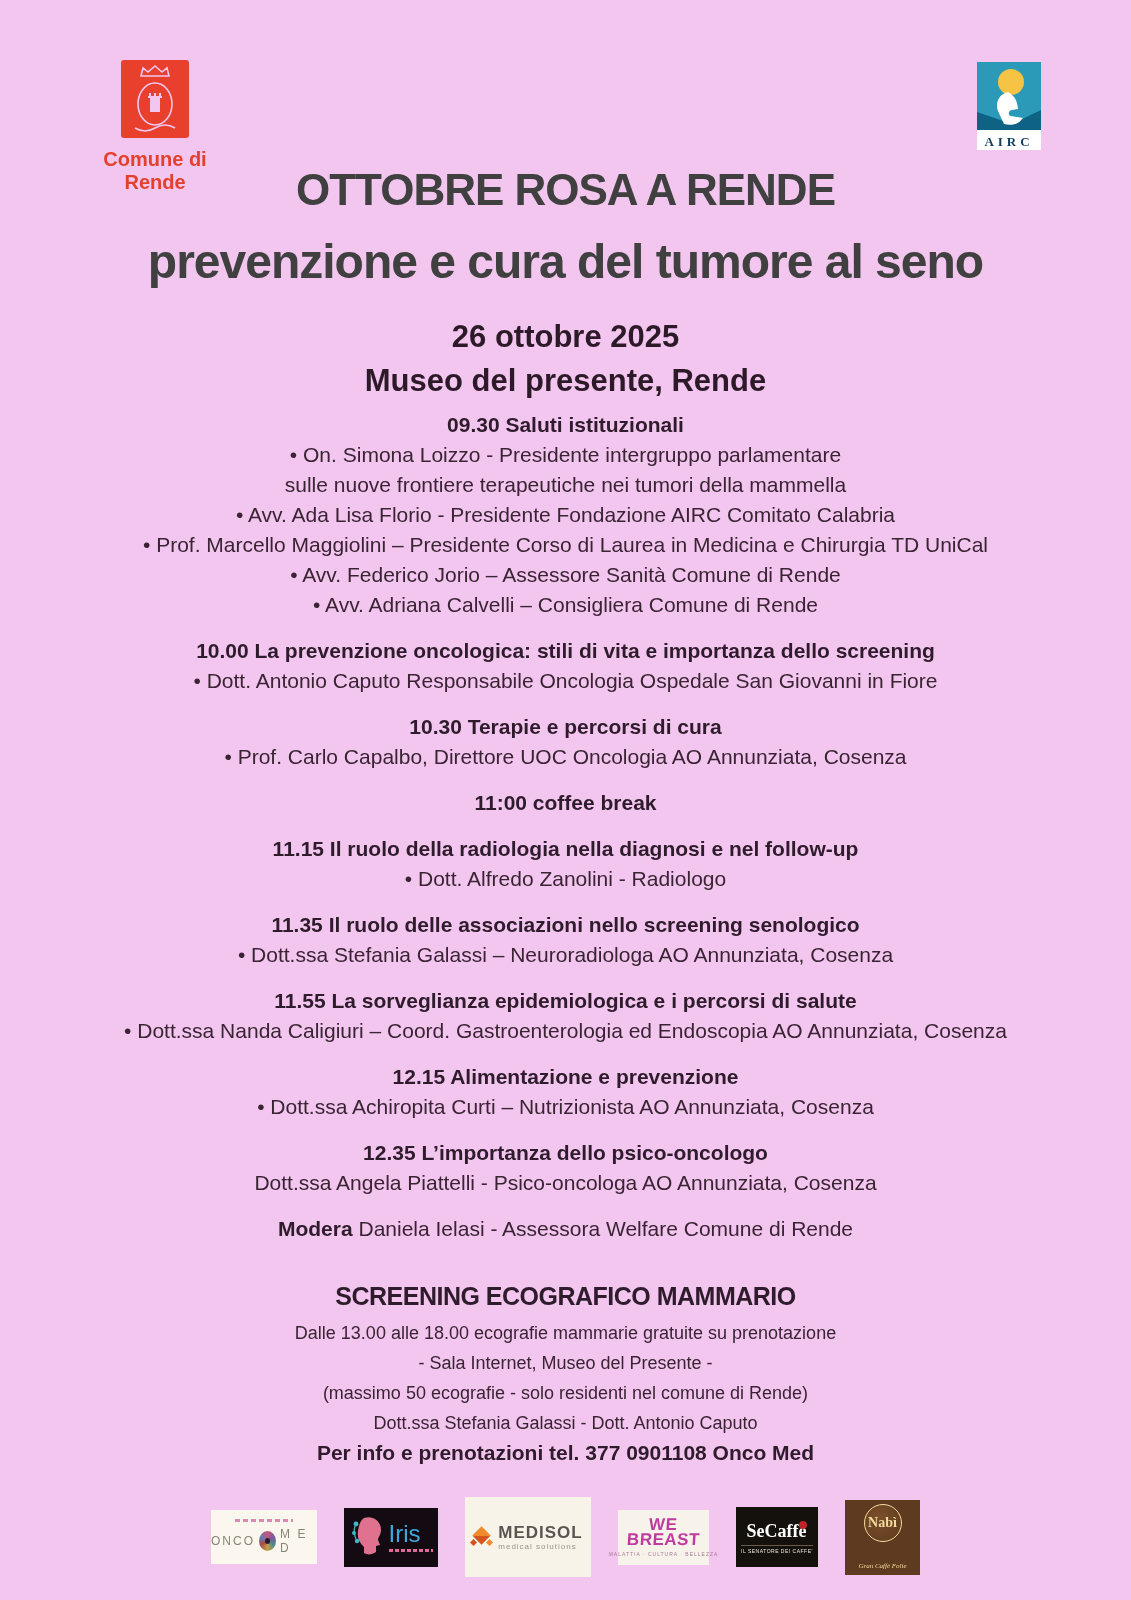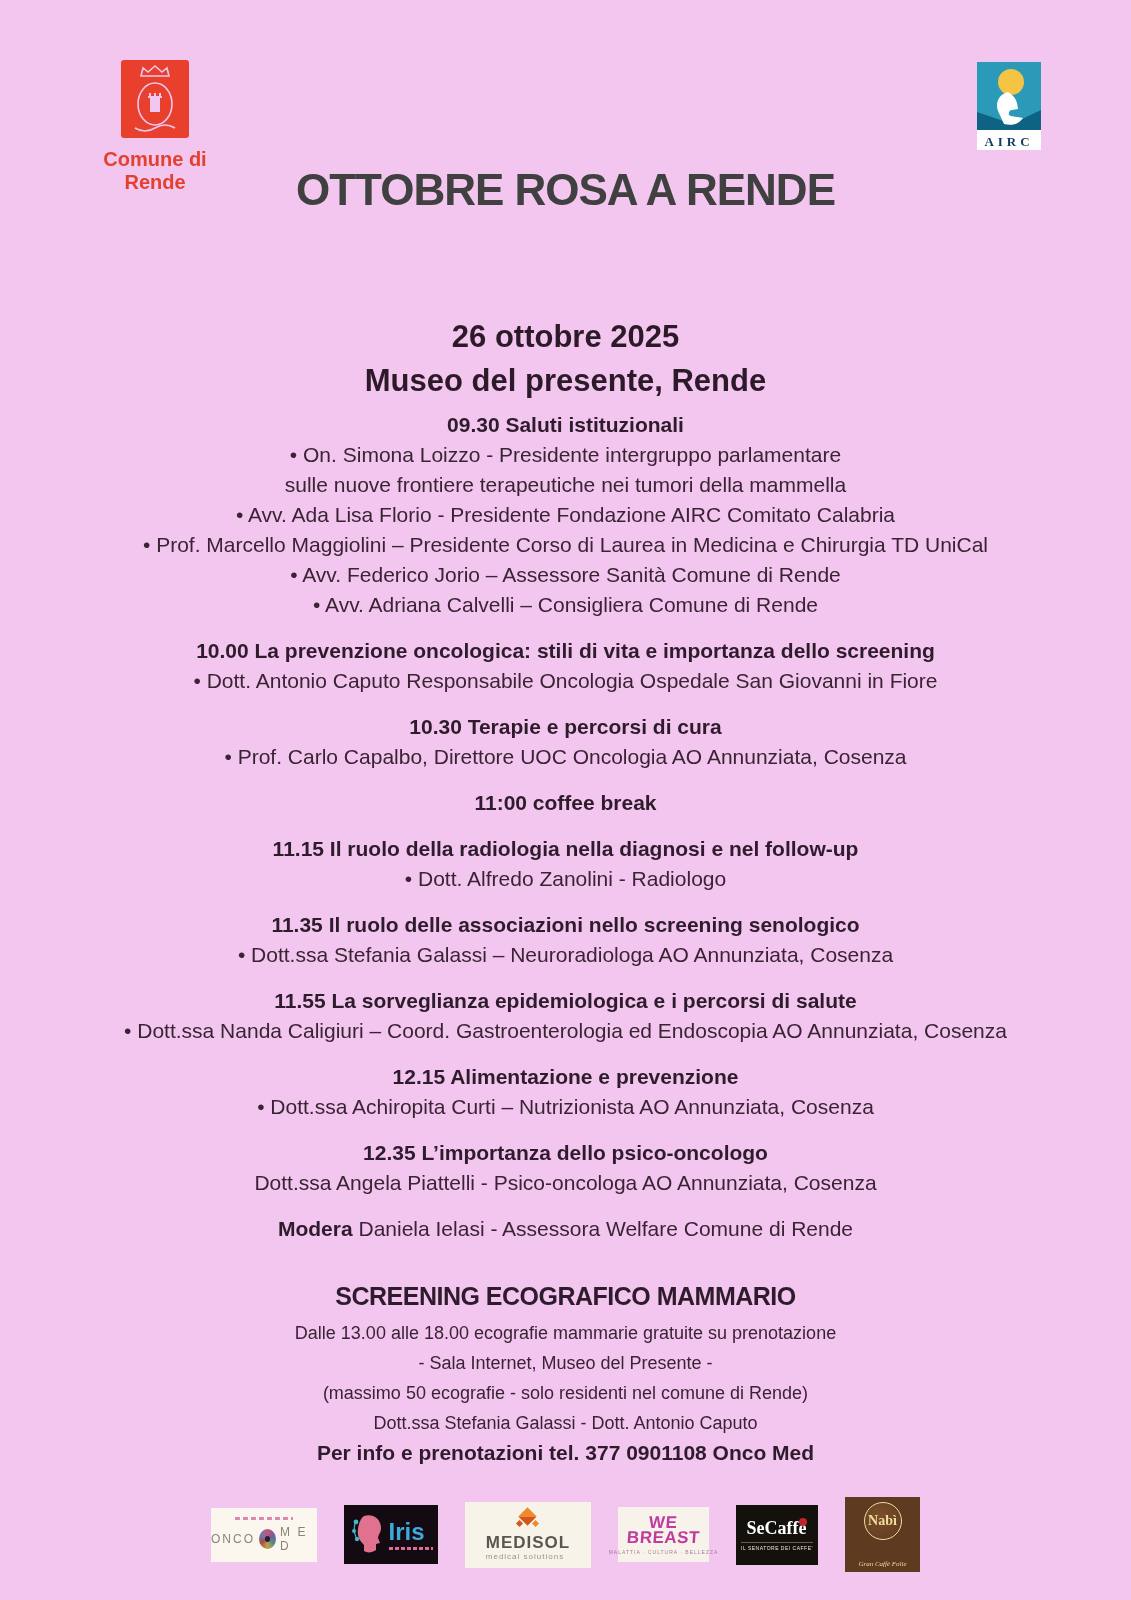--- a/index.html
+++ b/index.html
@@ -47,25 +47,25 @@
   .oncomed-decor{width:58px;height:3px;margin-bottom:5px;
     background:repeating-linear-gradient(90deg,#d98ab0 0 5px,transparent 5px 8px);}
   .oncomed-row{display:flex;align-items:center;gap:4px;color:#8a8378;font-size:12px;letter-spacing:2px;}
   .flower{position:relative;width:20px;height:20px;border-radius:50%;
     background:conic-gradient(#c2567a,#7a5aa0,#4a8a8a,#c2a04a,#a84a4a,#6a7ab0,#c2567a);}
   .flower::after{content:"";position:absolute;left:35%;top:35%;right:35%;bottom:35%;
     background:#2c1a2c;border-radius:50%;}
 
   .tile-iris{width:94px;height:59px;background:#140a12;flex-direction:row;gap:5px;}
   .iris-text-col{display:flex;flex-direction:column;align-items:flex-start;}
-  .iris-name{color:#3fa9dc;font-size:24px;font-weight:bold;line-height:24px;}
+  .iris-name{color:#3fa9dc;font-size:24px;font-weight:normal;line-height:24px;}
   .iris-decor{width:44px;height:3px;margin-top:3px;
     background:repeating-linear-gradient(90deg,#e06a9a 0 4px,transparent 4px 6px);}
 
-  .tile-medisol{width:126px;height:66px;background:#f7f3e8;flex-direction:column;gap:7px;}
+  .tile-medisol{width:126px;height:80px;background:#f7f3e8;flex-direction:row;gap:7px;}
   .medisol-icon{position:relative;width:18px;height:18px;}
   .medisol-icon .d1{position:absolute;left:2px;top:1px;width:13px;height:13px;
     background:linear-gradient(135deg,#f08a2c 50%,#d4561e 50%);transform:rotate(45deg);}
   .medisol-icon .d2{position:absolute;left:-2px;top:12px;width:5px;height:5px;background:#d4561e;transform:rotate(45deg);}
   .medisol-icon .d3{position:absolute;left:14px;top:12px;width:5px;height:5px;background:#f08a2c;transform:rotate(45deg);}
   .medisol-text-col{display:flex;flex-direction:column;align-items:flex-start;}
   .medisol-name{color:#5a5550;font-size:17px;font-weight:bold;letter-spacing:1px;line-height:17px;}
   .medisol-tag{color:#9a948c;font-size:8px;letter-spacing:1px;margin-top:1px;}
 
   .tile-webreast{width:91px;height:55px;background:#f8f3ea;}
@@ -112,20 +112,21 @@
         <path d="M0 68 L0 50 L35 62 L64 48 L64 68 Z" fill="#0e6284"></path>
         <circle cx="34" cy="20" r="13" fill="#f6c445"></circle>
         <path d="M31 30 c-9 2 -13 11 -10 19 l6 13 c8 2 15 0 19 -6 l-12 -2 c-4 -1 -2 -6 1 -6 l6 -1 c-1 -8 -2 -12 -10 -17 z" fill="#ffffff"></path>
         <text x="32" y="84" text-anchor="middle" font-family="Liberation Serif, serif" font-size="13" letter-spacing="4" font-weight="bold" fill="#123c5e">AIRC</text>
       </svg>
     </span>
   </div>
 
   <div class="titles">
     <div class="title-line1">OTTOBRE ROSA A RENDE</div>
+    <div class="title-line2">prevenzione e cura del tumore al seno</div>
   </div>
 
   <div class="date-block">
     <div>26 ottobre 2025</div>
     <div>Museo del presente, Rende</div>
   </div>
 
   <div class="schedule">
 
   <div class="block">

